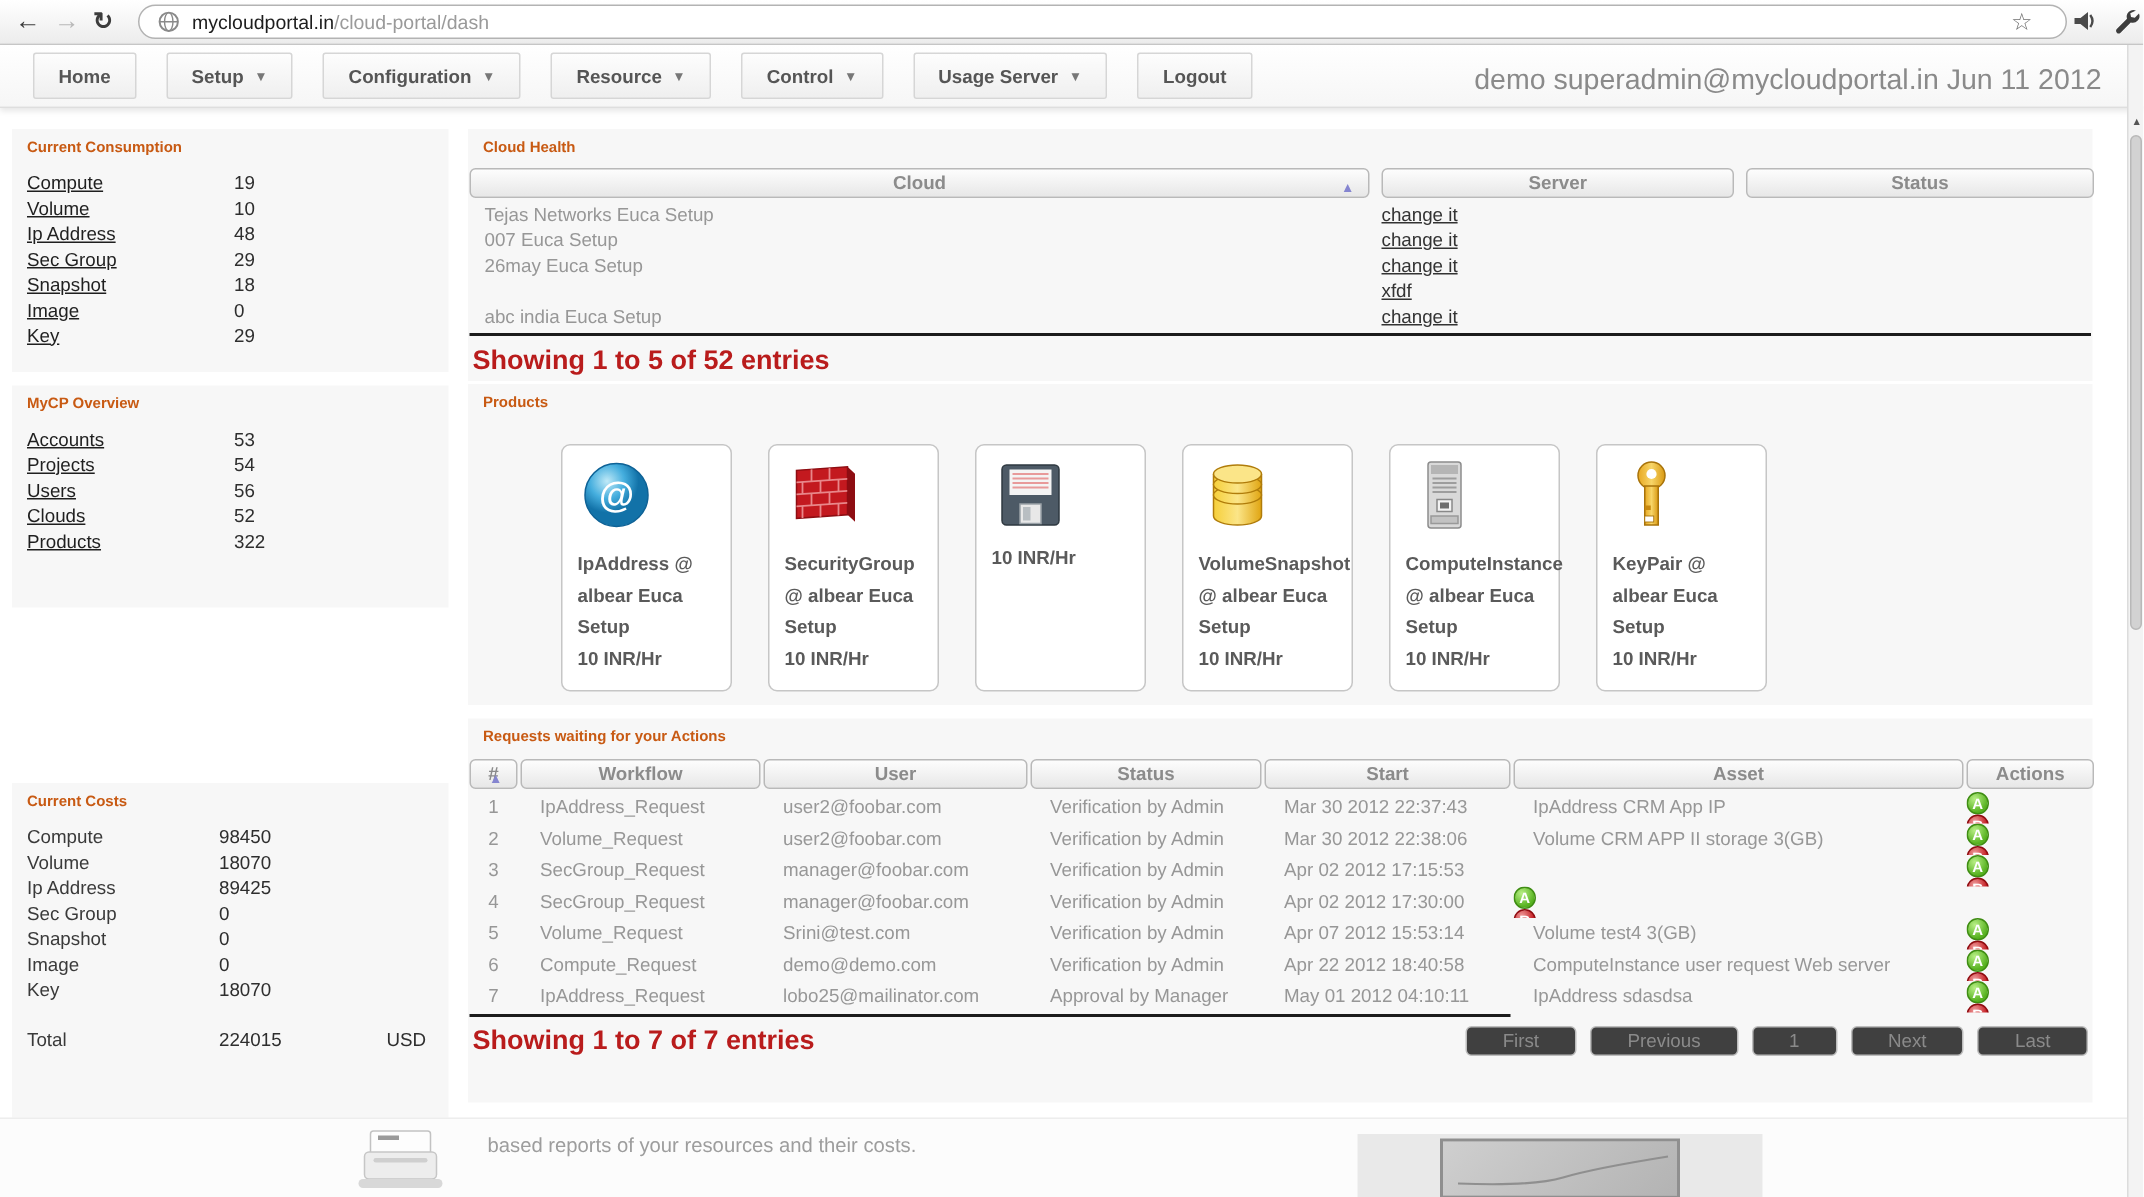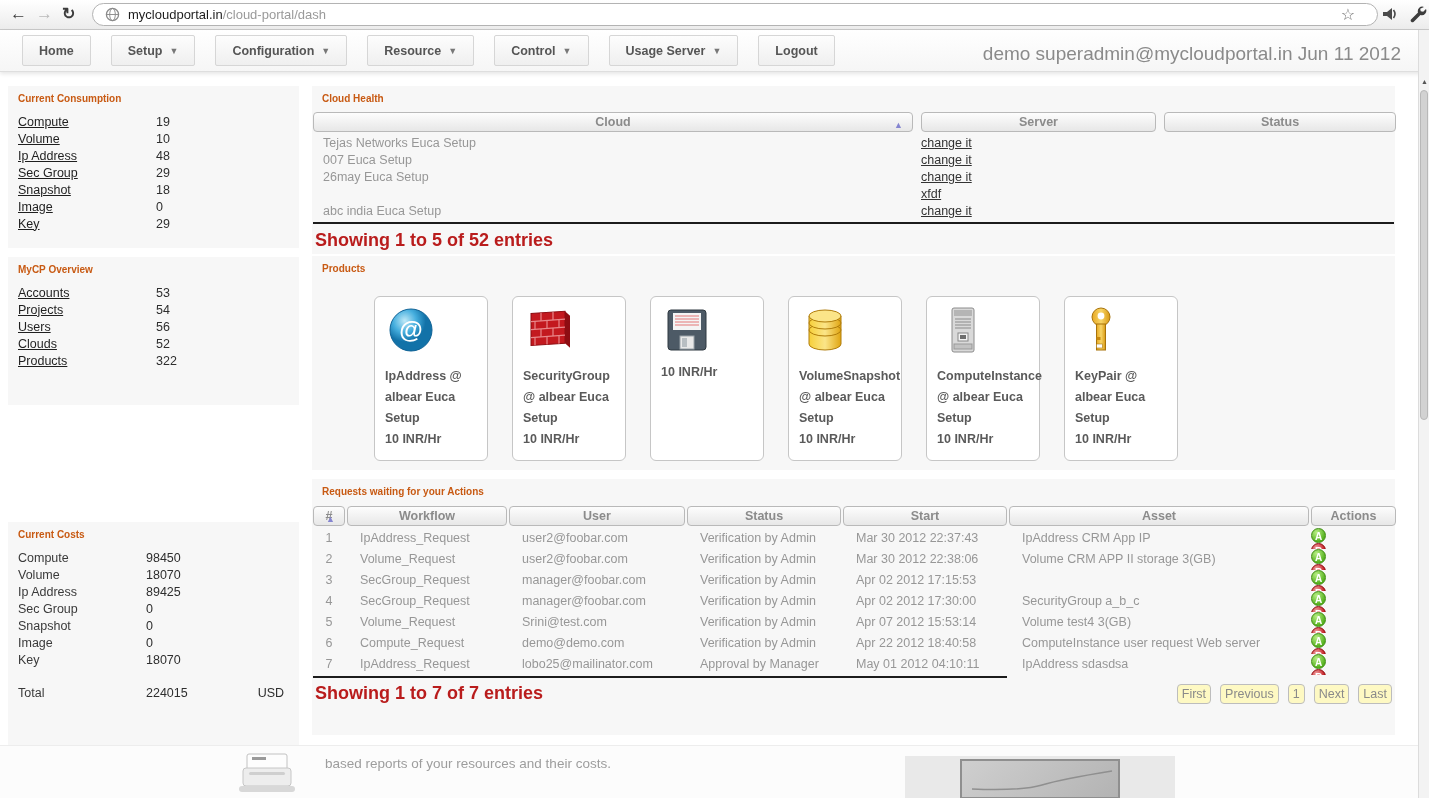--- a/index.html
+++ b/index.html
@@ -74,22 +74,22 @@
   .cell-num { text-align:center; }
   .cell-pad { padding-left:13px; }
   .cell-actions { display:flex; align-items:center; justify-content:center; gap:19px; }
   .badge { width:15px; height:15px; border-radius:50%; color:#fff; font-size:10px; font-weight:bold;
            text-align:center; line-height:15px; cursor:pointer; }
   .badge-approve { background:radial-gradient(circle at 35% 28%, #b8ef85, #56b11f 70%); border:1px solid #3f8d13; }
   .badge-reject  { background:radial-gradient(circle at 35% 28%, #ef9c9c, #bf1016 70%); border:1px solid #8f0b10; }
   .req-rule { width:694px; border-top:2px solid #1c1c1c; margin:1px 0 0 1px; }
   .req-footer { display:flex; justify-content:space-between; align-items:center; padding:5px 3px 0 3px; }
   .pagination { display:flex; gap:9px; }
-  .pg-btn { border:1px solid #bdbdbd; border-radius:4px; background:#fef9c3; color:#8a8a8a;
-            font-size:12.5px; padding:2px 4px; cursor:pointer; }
+  .pg-btn { border:1px solid #bdbdbd; border-radius:4px; background:#404040; color:#8a8a8a;
+            font-size:12.5px; padding:2px 24px; cursor:pointer; }
 
   
   .footer-strip { position:absolute; top:745px; left:0; width:1429px; height:53px;
                   background:#fcfcfc; border-top:1px solid #ededed; }
   .footer-text { position:absolute; left:325px; top:10px; color:#9d9d9d; font-size:13.5px; }
   .footer-printer { position:absolute; left:237px; top:6px; }
   .footer-img { position:absolute; left:905px; top:10px; width:270px; height:43px; background:#e9e9e9; }
   .footer-img-inner { position:absolute; left:55px; top:3px; width:160px; height:40px;
                       background:linear-gradient(135deg,#cfcfcf,#b3b3b3); border:2px solid #8f8f8f; }
 
@@ -480,21 +480,20 @@
             <span class="badge badge-approve">A</span>
             <span class="badge badge-reject">R</span>
           </span>
         </div>
         <div class="req-row req-grid">
           <span class="cell-num">4</span>
           <span class="cell-pad">SecGroup_Request</span>
           <span class="cell-pad">manager@foobar.com</span>
           <span class="cell-pad">Verification by Admin</span>
           <span class="cell-pad">Apr 02 2012 17:30:00</span>
-          <span class="cell-pad">SecurityGroup a_b_c</span>
           <span class="cell-actions">
             <span class="badge badge-approve">A</span>
             <span class="badge badge-reject">R</span>
           </span>
         </div>
         <div class="req-row req-grid">
           <span class="cell-num">5</span>
           <span class="cell-pad">Volume_Request</span>
           <span class="cell-pad">Srini@test.com</span>
           <span class="cell-pad">Verification by Admin</span>

